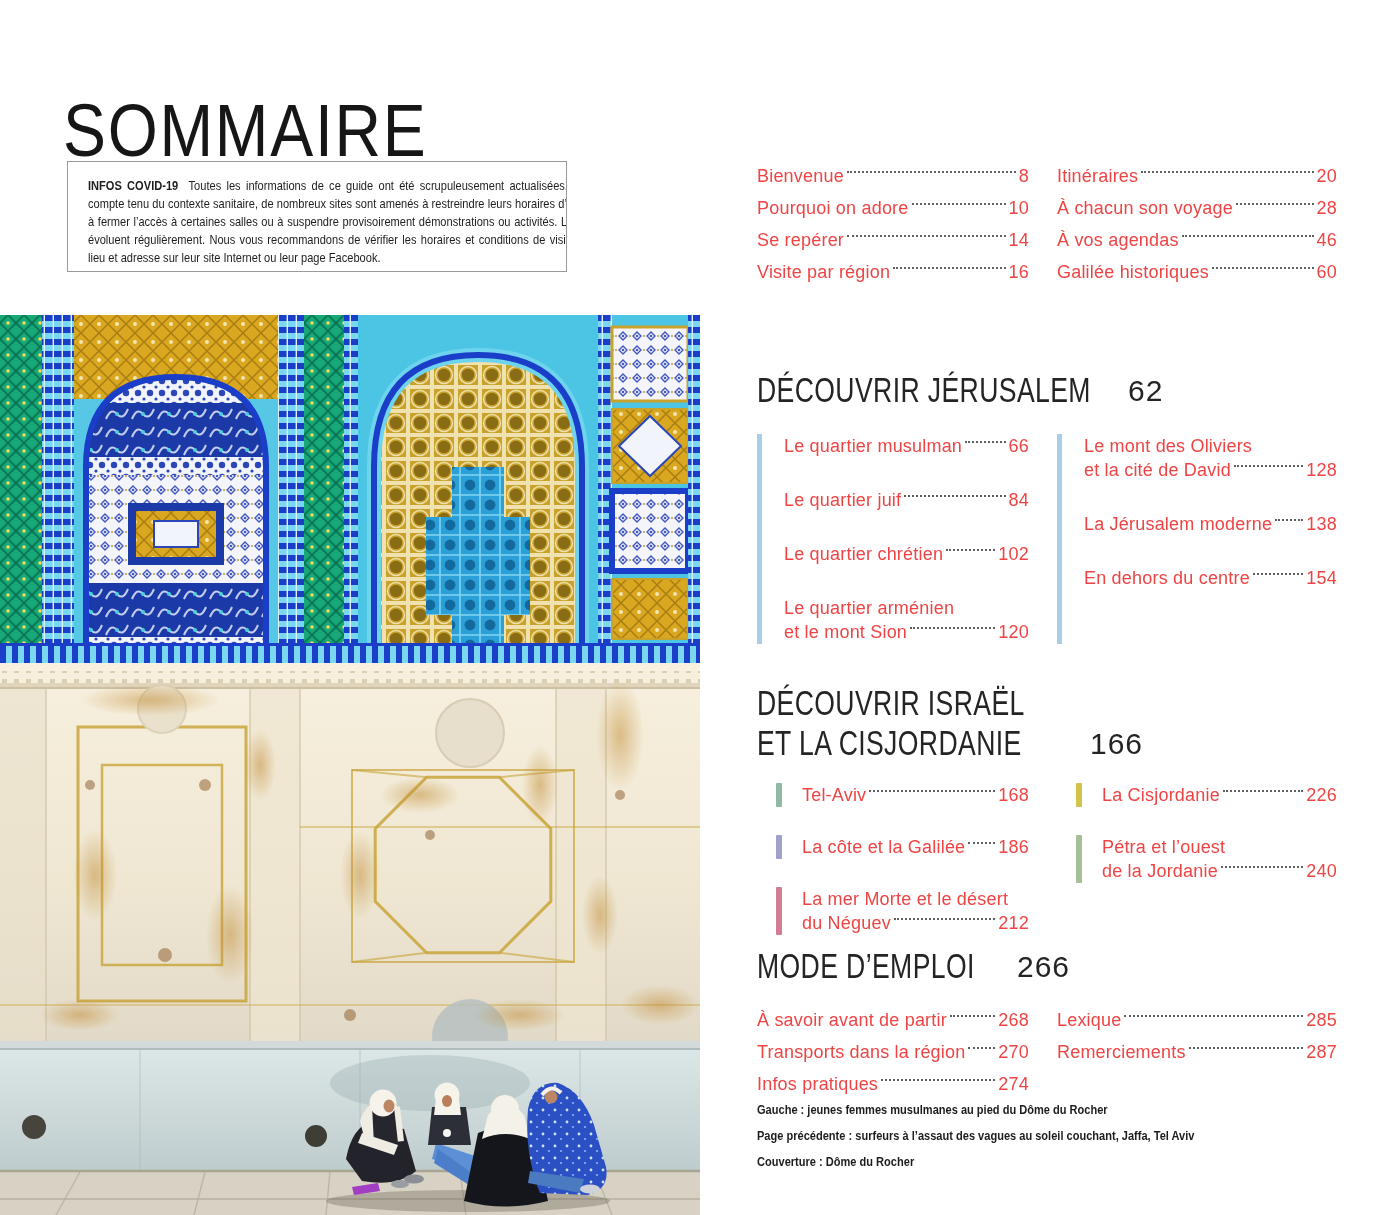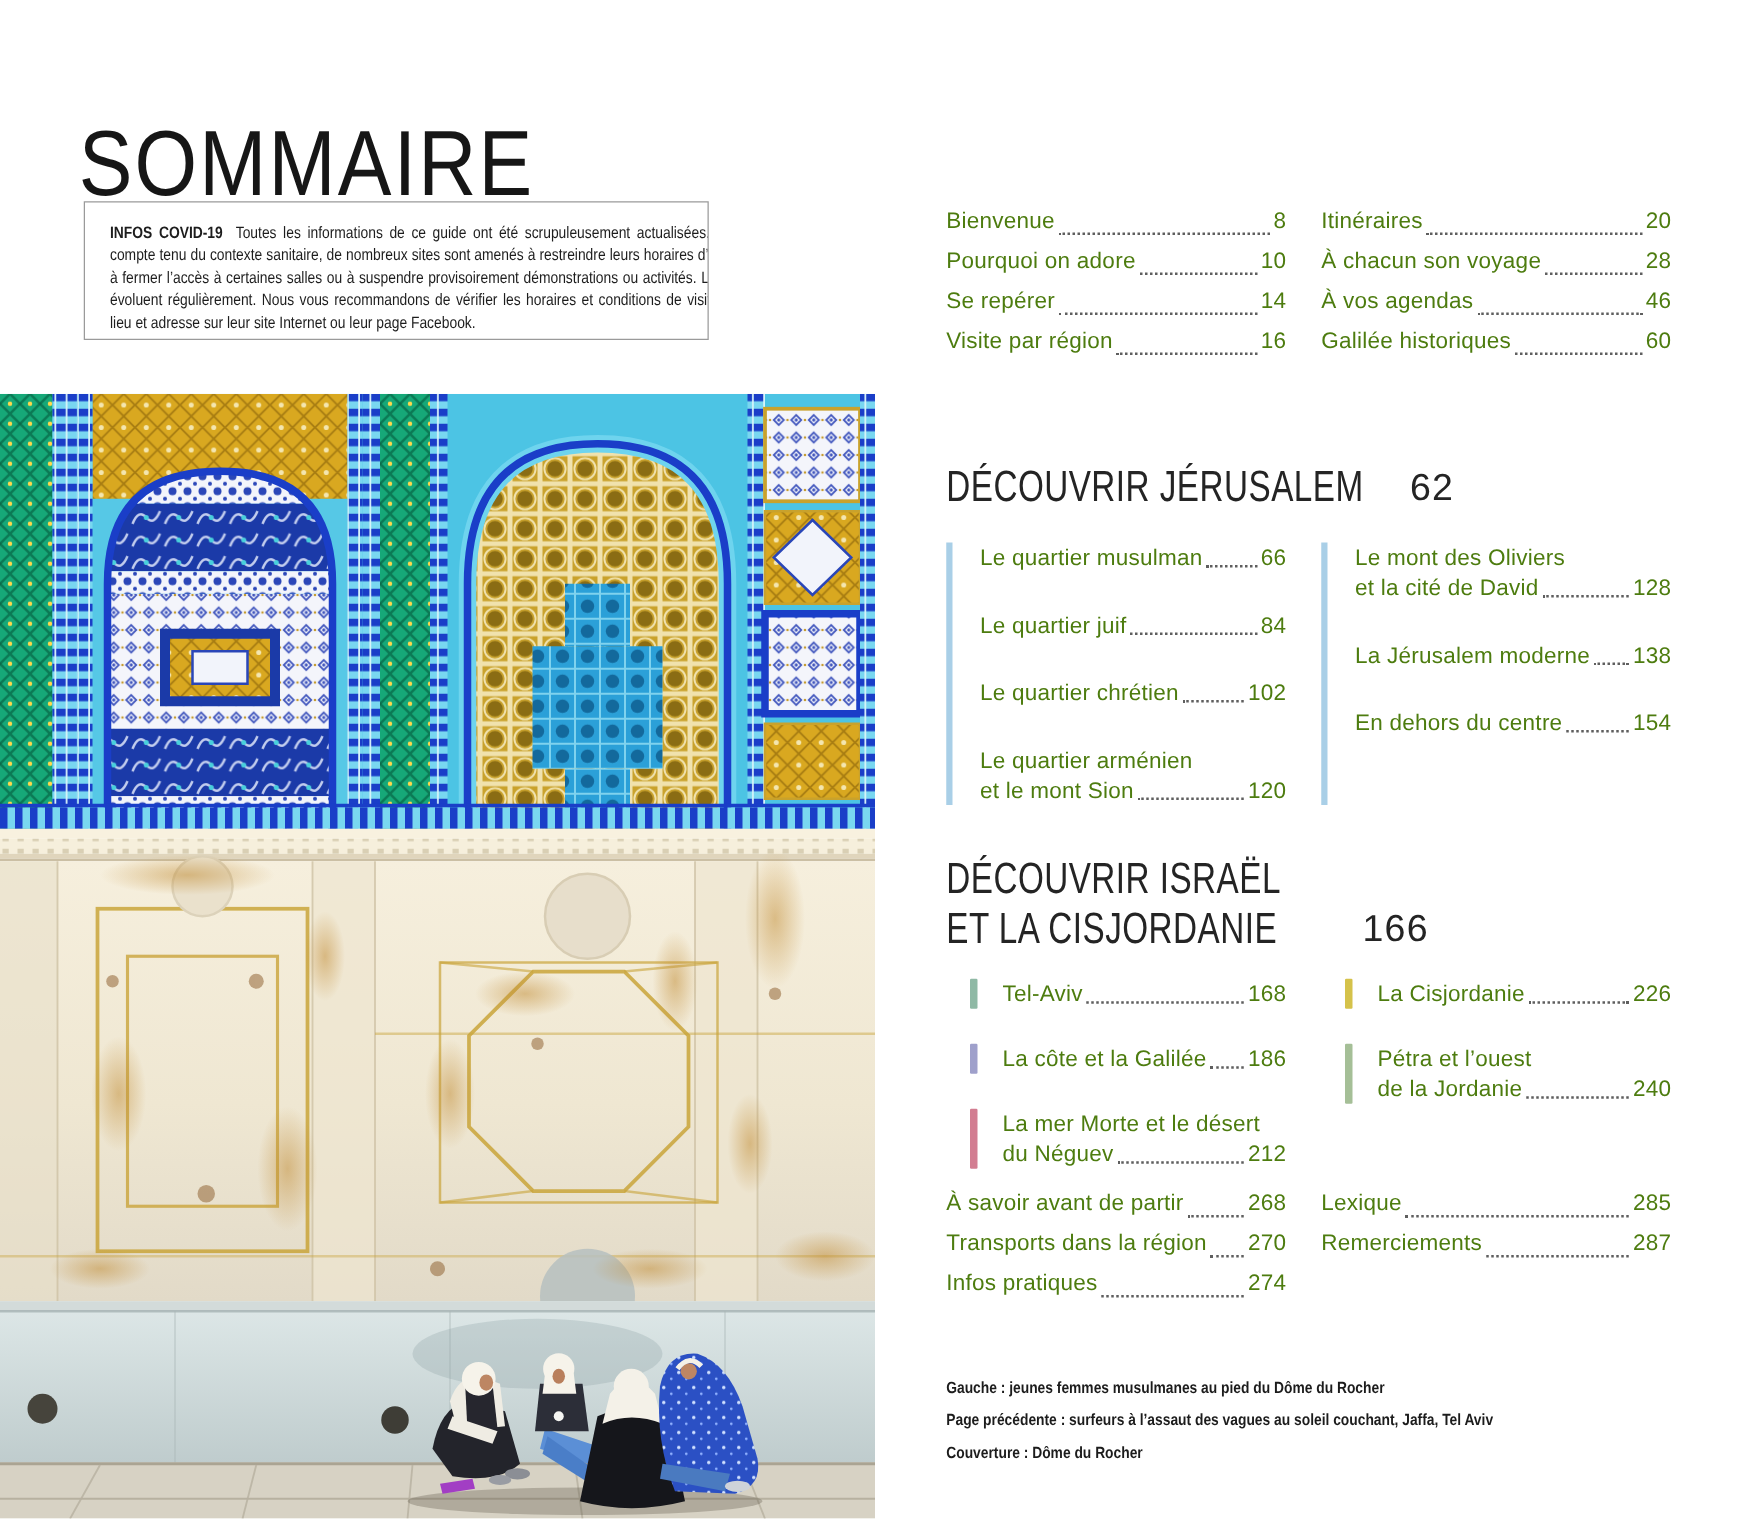--- a/index.html
+++ b/index.html
@@ -41,21 +41,21 @@
   .sec-page { position:absolute; bottom:2px; font-size:30px; color:#242424; letter-spacing:1px; }
   .sec-0 .sec-page { left:240px; } .sec-1 .sec-page { left:371px;text-align:right; }
   .sec-2 .sec-page { left:333px; } .sec-3 .sec-page { left:260px; }
   .sec-cols { display:flex; }
   .col { width:272px; }
   .col + .col { margin-left:28px; width:280px; }
   .col.barred { border-left:5px solid #f97316; padding-left:22px; }
   .toc-item { display:flex; }
   .item-bar { flex:0 0 6px; margin-right:20px; border-radius:1px; }
   .item-body { flex:1; min-width:0; }
-  .tline { display:flex; align-items:flex-end; line-height:24px; font-size:18px; color:#4d7c0f; letter-spacing:.2px; }
+  .tline { display:flex; align-items:center; line-height:24px; font-size:18px; color:#ef4444; letter-spacing:.2px; }
   .sec-0 .tline, .sec-3 .tline { line-height:32px; }
   .lbl { white-space:nowrap; }
   .dots { flex:1; min-width:10px; border-bottom:2px dotted #5f5f5f; position:relative; top:-4px; margin:0 3px; }
   .pg { white-space:nowrap; }
   .sec-1 .toc-item { margin-bottom:30px; }
   .sec-2 .toc-item { margin-bottom:28px;padding-left:19px; }
   .sec-1 .toc-item:last-child, .sec-2 .toc-item:last-child { margin-bottom:0; }
   
   .captions {
     position:absolute; left:757px; top:1097px; width:706px;
@@ -557,20 +557,24 @@
                 <span class="lbl">de la Jordanie</span>
                 <span class="dots"></span>
                 <span class="pg">240</span>
               </div>
             </div>
           </div>
         </div>
     </div>
   </section>
   <section class="toc-sec sec-3">
+    <div class="sec-head">
+      <span class="sec-title">MODE D’EMPLOI</span>
+      <span class="sec-page">266</span>
+    </div>
     <div class="sec-cols">
       <div class="col">
           <div class="toc-item">
             <div class="item-body">
               <div class="tline">
                 <span class="lbl">À savoir avant de partir</span>
                 <span class="dots"></span>
                 <span class="pg">268</span>
               </div>
             </div>

